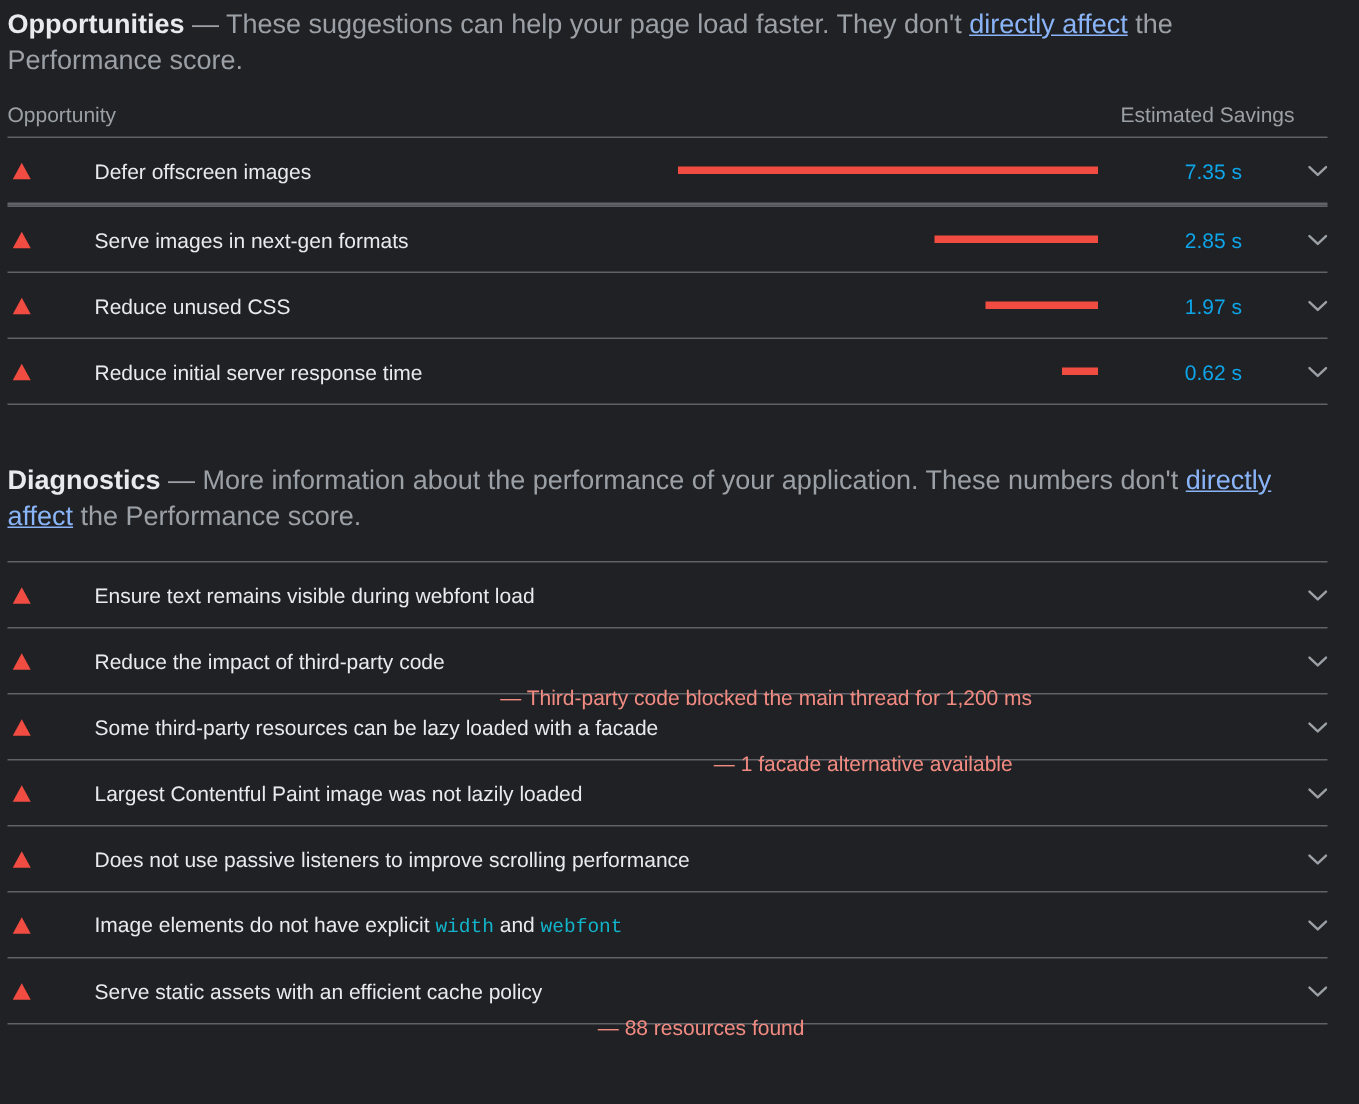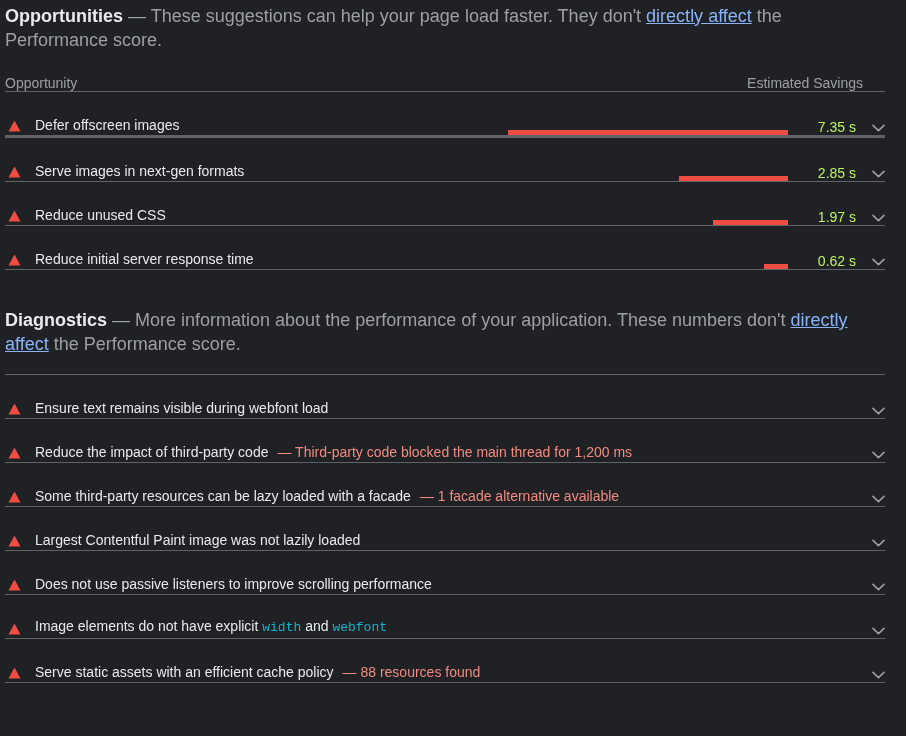--- a/index.html
+++ b/index.html
@@ -37,41 +37,42 @@
   }
   .section-desc .ext-link {
     color: #8ab4f8;
     text-decoration: underline;
     cursor: pointer;
   }
 
   
   .col-header {
     display: flex;
-    align-items: flex-end;
+    align-items: center;
     justify-content: space-between;
     font-size: 14px;
     color: #9aa0a6;
     padding: 0 43px 0 5px;
     height: 30px;
   }
 
   .divider {
     height: 1px;
     background: #5f6368;
     margin: 0 21px 0 5px;
   }
 
   
   .audit-row {
     display: flex;
-    align-items: flex-end;
+    align-items: center;
     height: 43px;
     padding: 0 21px 0 5px;
     box-sizing: border-box;
+    gap: 28px;
   }
 
   .sev-icon {
     flex: 0 0 auto;
     width: 18px;
     height: 18px;
     margin-right: 12px;
     display: flex;
     align-items: center;
     justify-content: center;
@@ -115,21 +116,21 @@
     height: 5px;
     background: #f14c42;
     border-radius: 0;
   }
 
   .savings {
     flex: 0 0 auto;
     width: 58px;
     text-align: right;
     font-size: 14px;
-    color: #bef264;
+    color: #0ea5e9;
     margin-right: 15px;
     white-space: nowrap;
   }
 
   .chevron {
     flex: 0 0 auto;
     width: 14px;
     height: 14px;
     display: flex;
     align-items: center;

